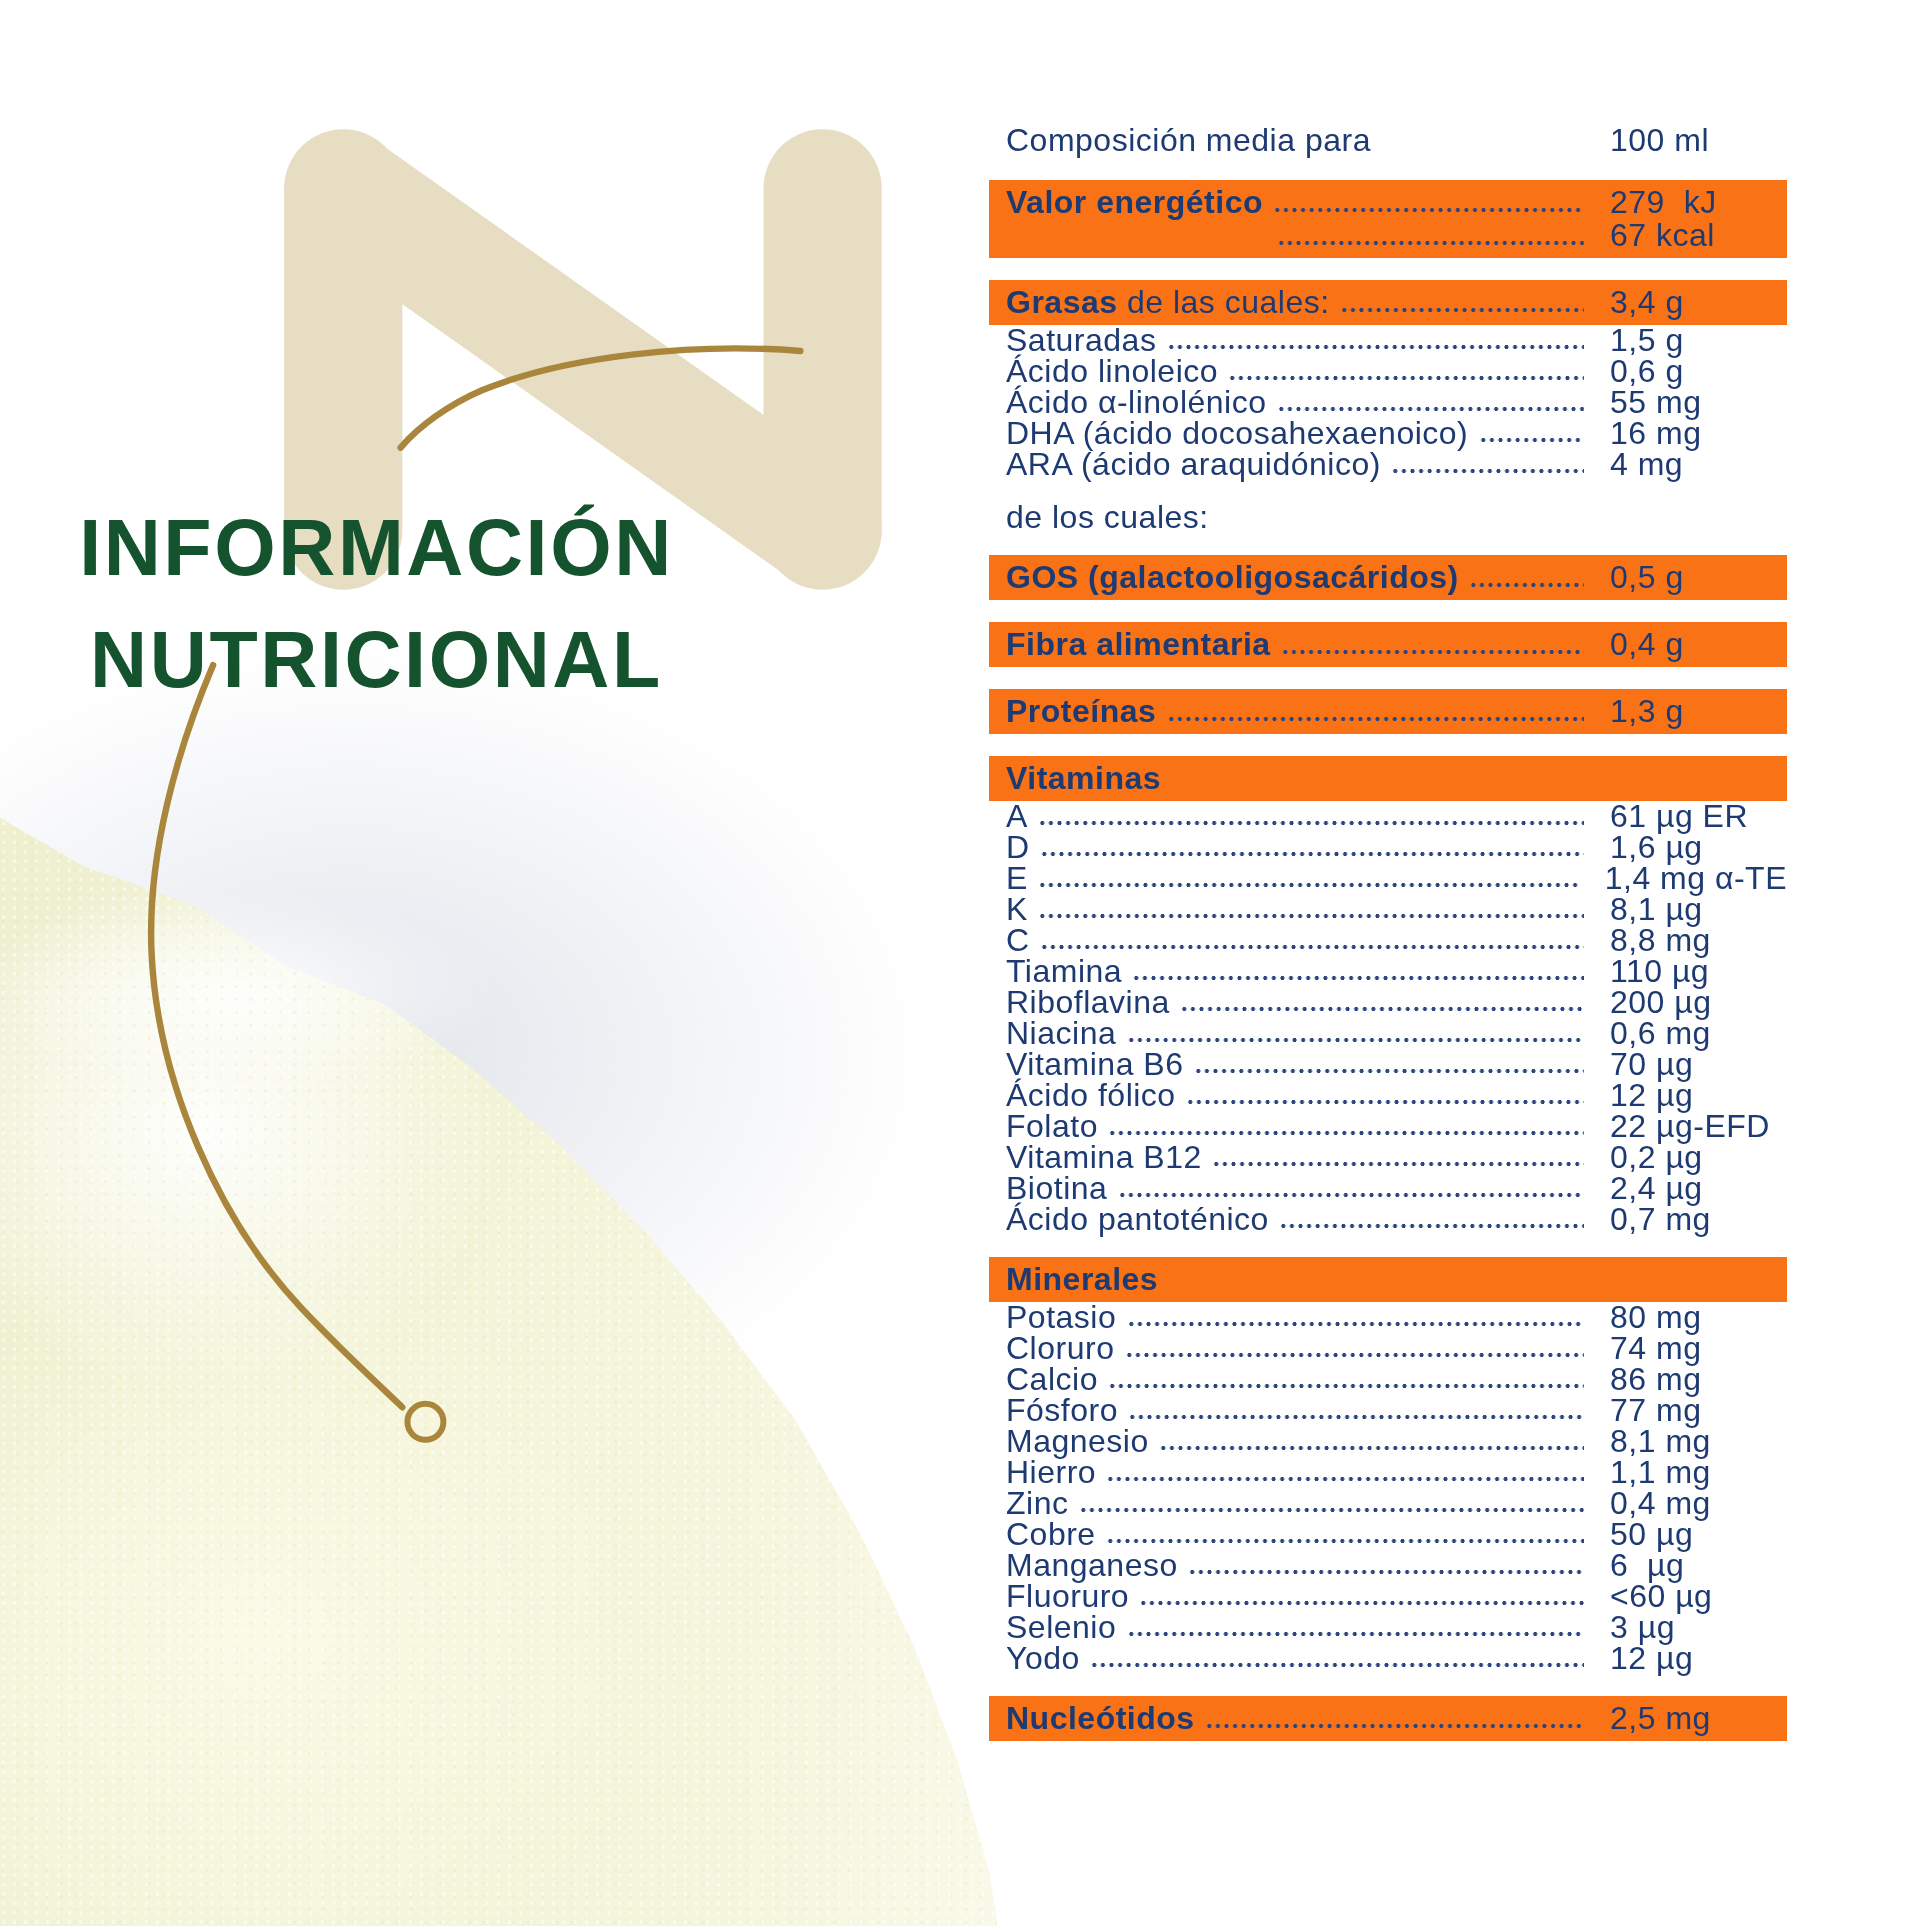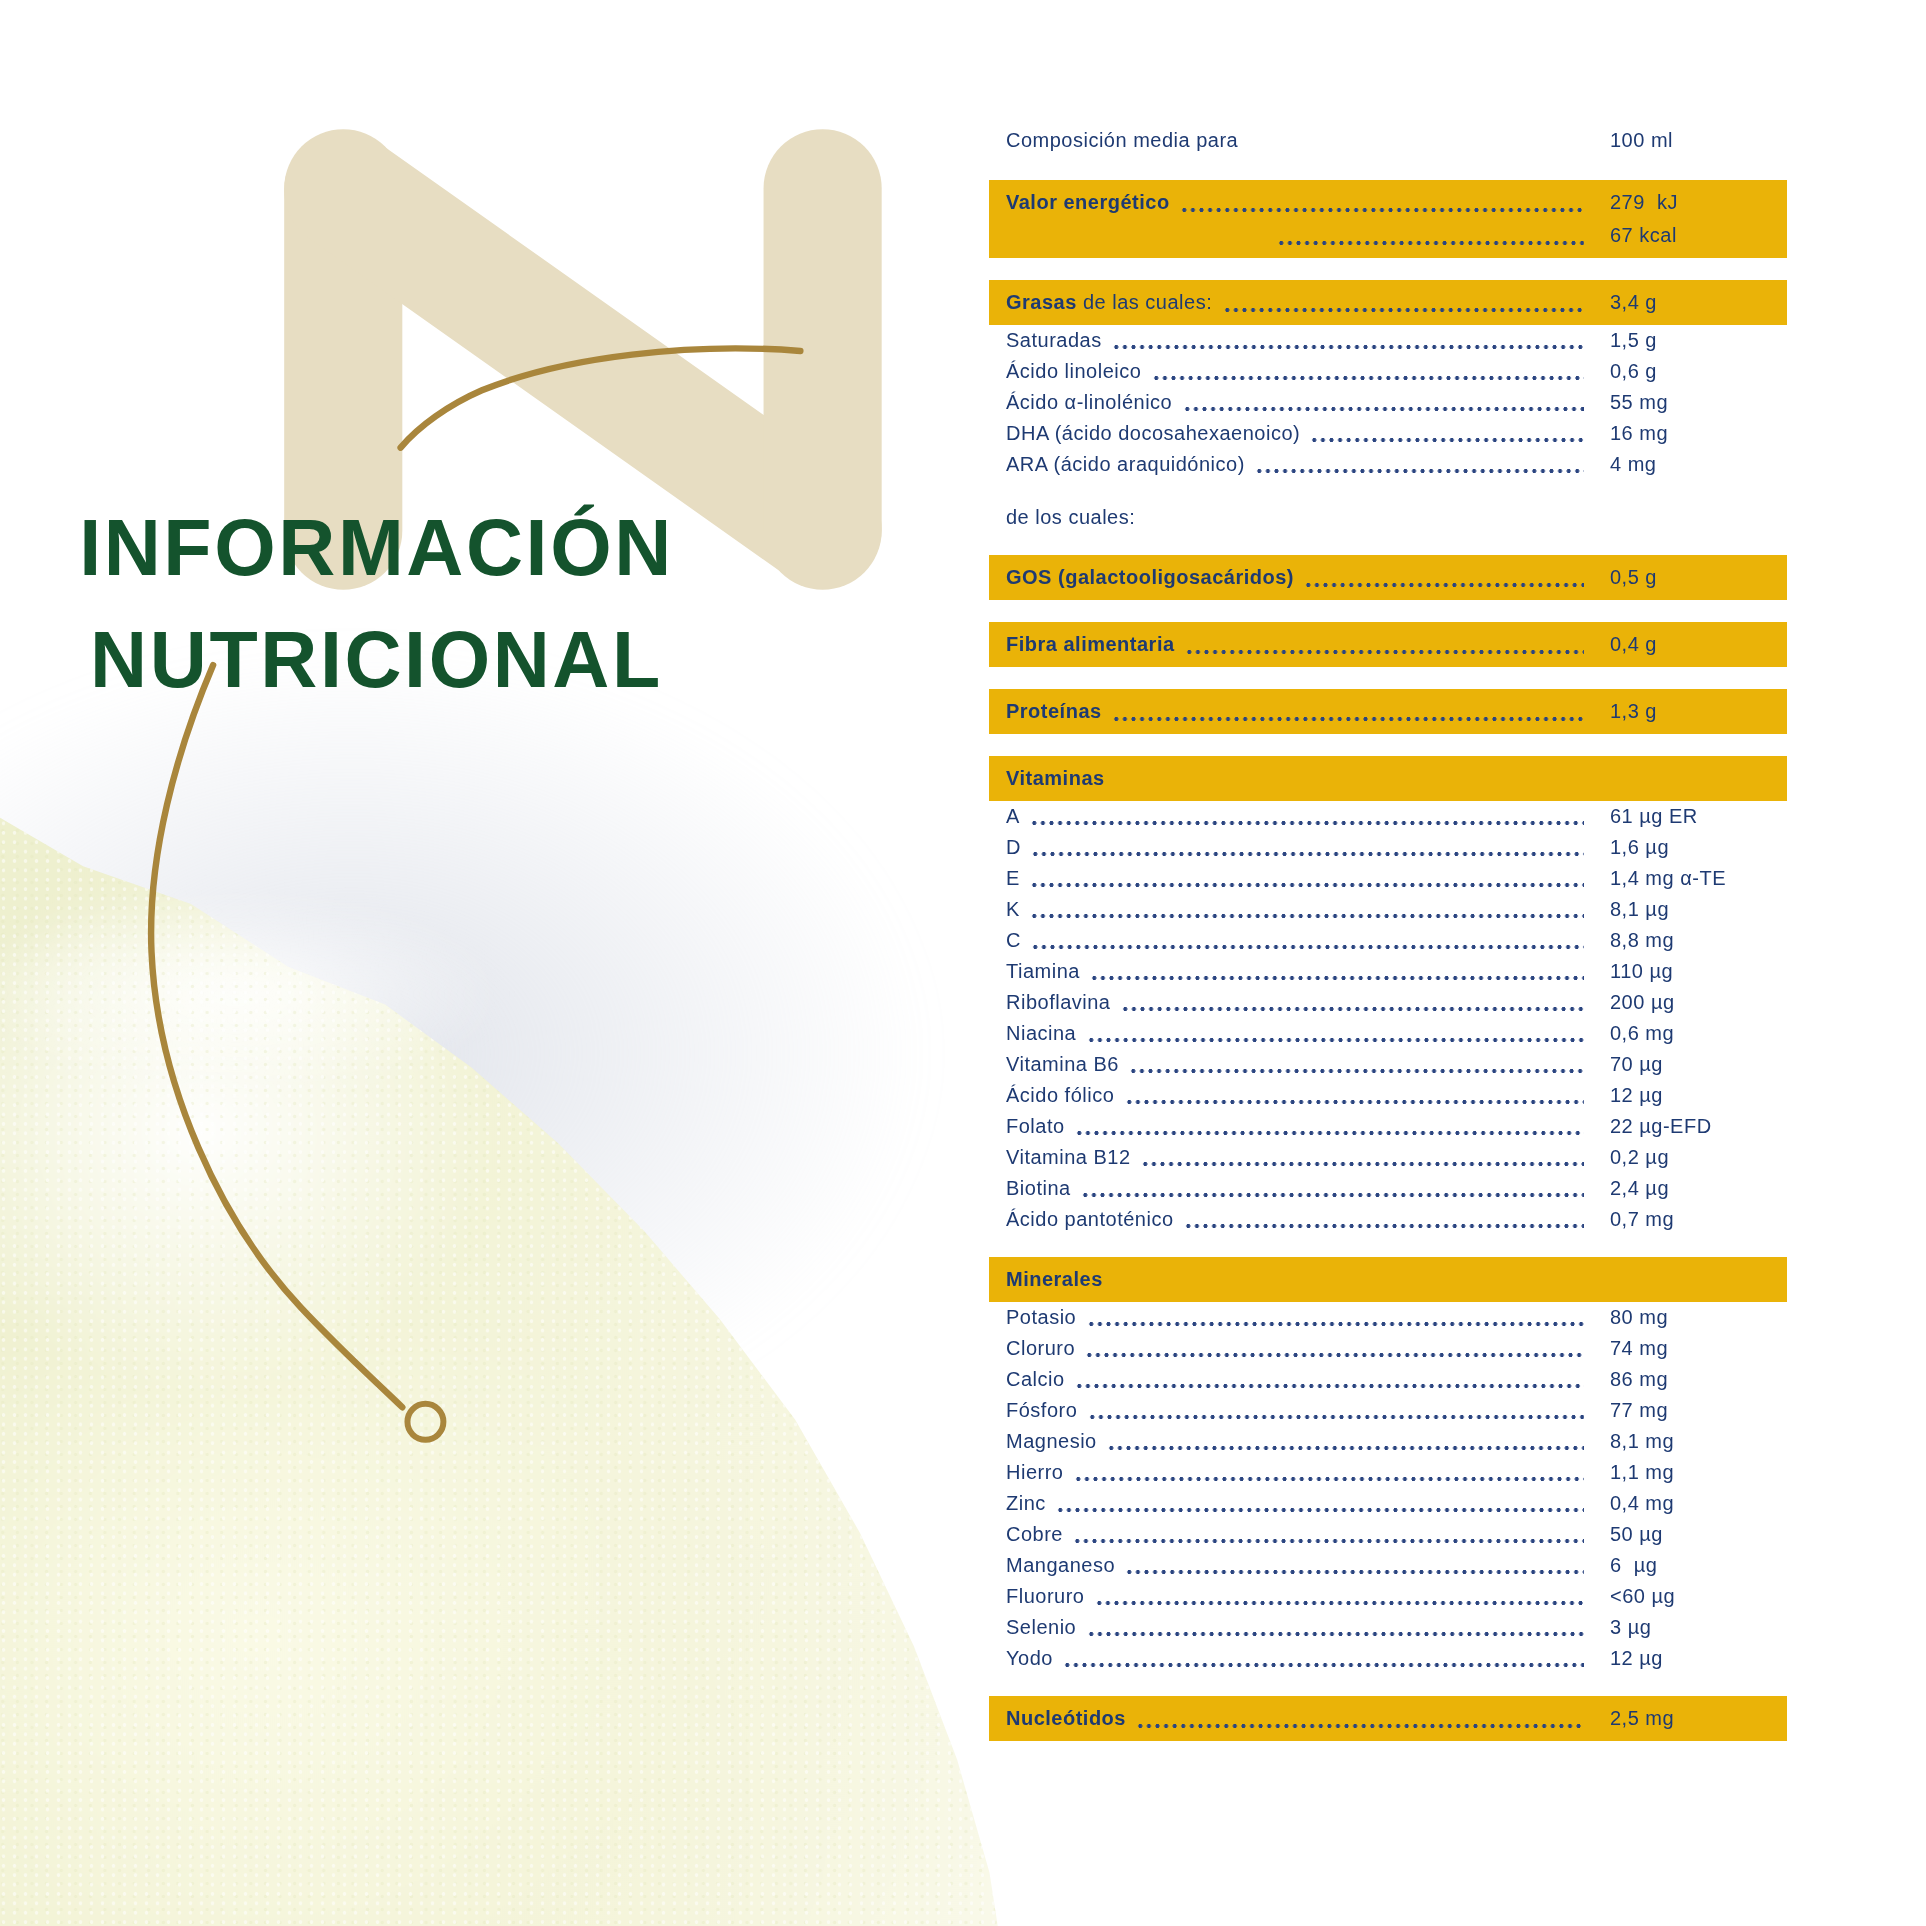--- a/index.html
+++ b/index.html
@@ -49,28 +49,28 @@
   .decor{position:absolute;left:0;top:0;width:1926px;height:1926px;}
 
   
   .title{
     position:absolute;left:77px;top:492px;width:599px;text-align:center;
     font-weight:700;font-size:79px;line-height:112px;letter-spacing:2.6px;
     color:#14532d;
   }
 
   
-  .table{position:absolute;left:989px;top:124px;width:798px;font-size:20px;letter-spacing:0.5px;}
+  .table{position:absolute;left:989px;top:124px;width:798px;font-size:32px;letter-spacing:0.5px;}
   .hdr{display:flex;align-items:flex-end;padding-left:17px;height:32px;line-height:32px;margin-bottom:24px;}
   .hdr-label{white-space:pre;}
   .hdr-space{flex:1;}
   .hdr-unit{flex:0 0 177px;white-space:pre;}
 
   .section{margin-bottom:22px;}
-  .band{background:#eab308;padding:6px 0;}
+  .band{background:#f97316;padding:6px 0;}
   .row{display:flex;align-items:flex-end;padding-left:17px;height:31px;line-height:31px;}
   .band .row{height:33px;line-height:33px;}
   .row .lbl{white-space:pre;}
   .row .lbl b{font-weight:700;}
   .row .spacer{flex:0 0 261px;}
   .row .dots{
     flex:1;height:6px;margin:0 26px 6px 10.3px;
     background-image:radial-gradient(circle, #2a4480 1.8px, rgba(42,68,128,0) 2.2px);
     background-size:8.6px 6px;background-repeat:repeat-x;background-position:0 100%;
   }

